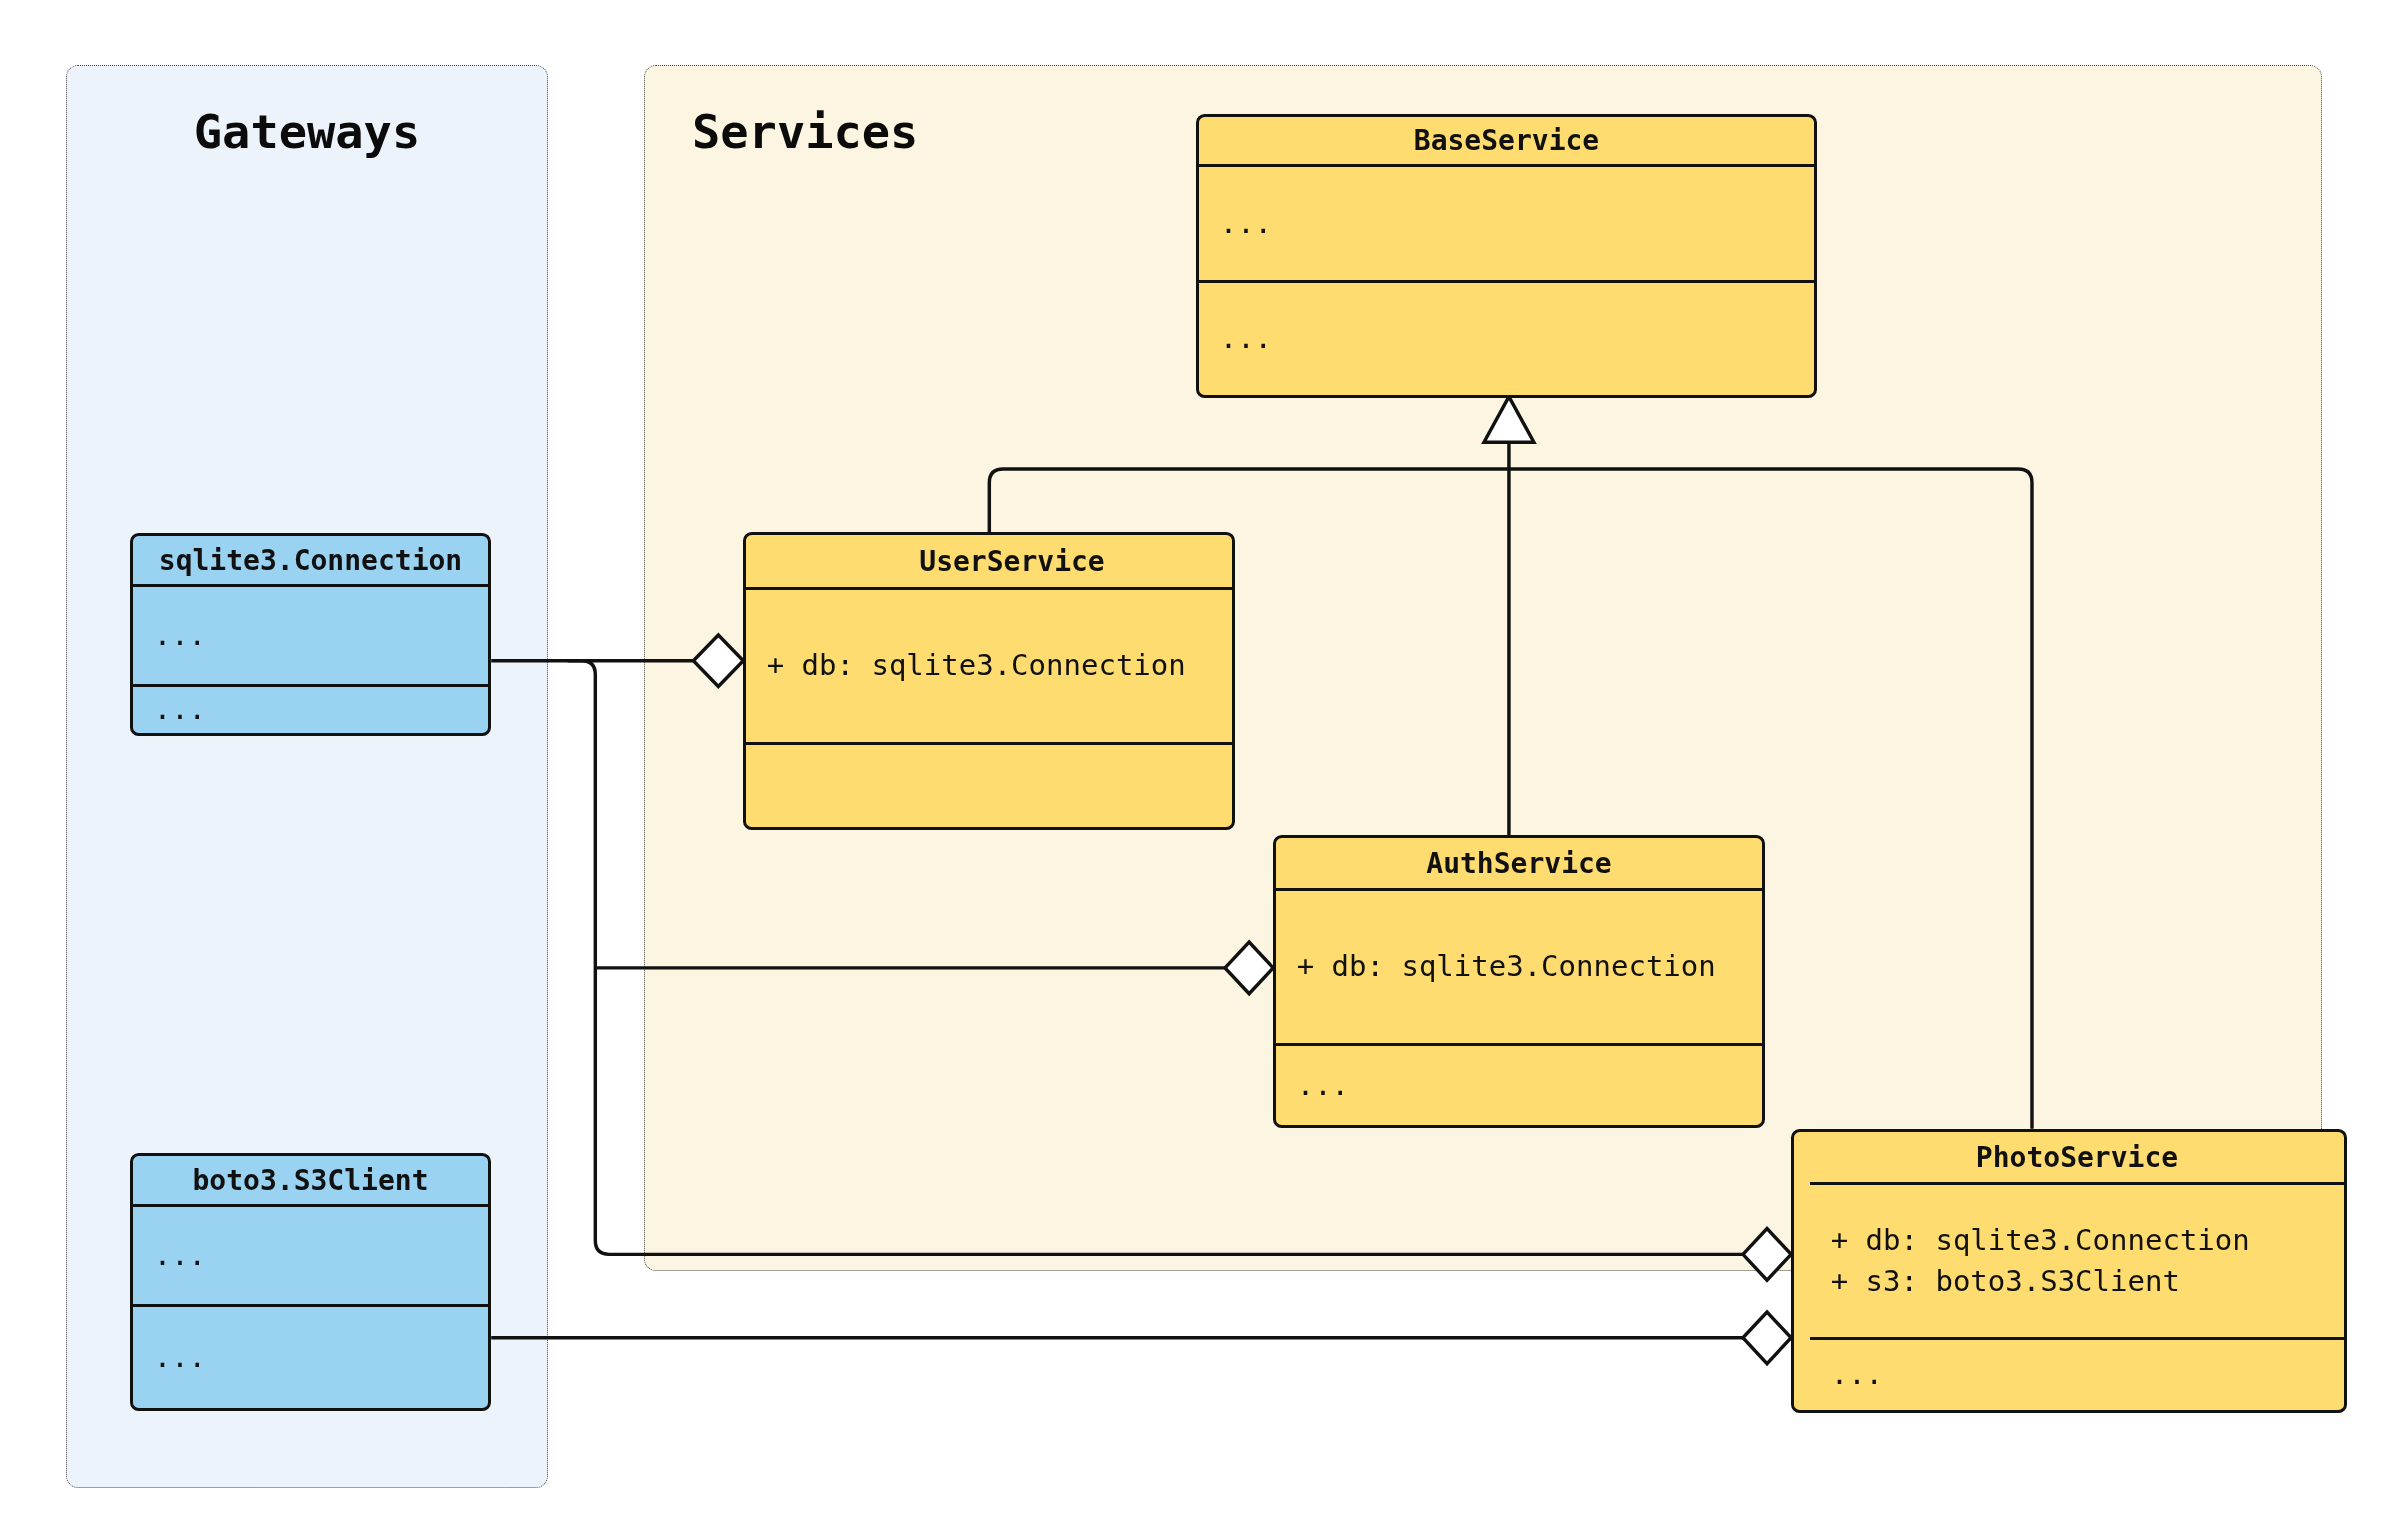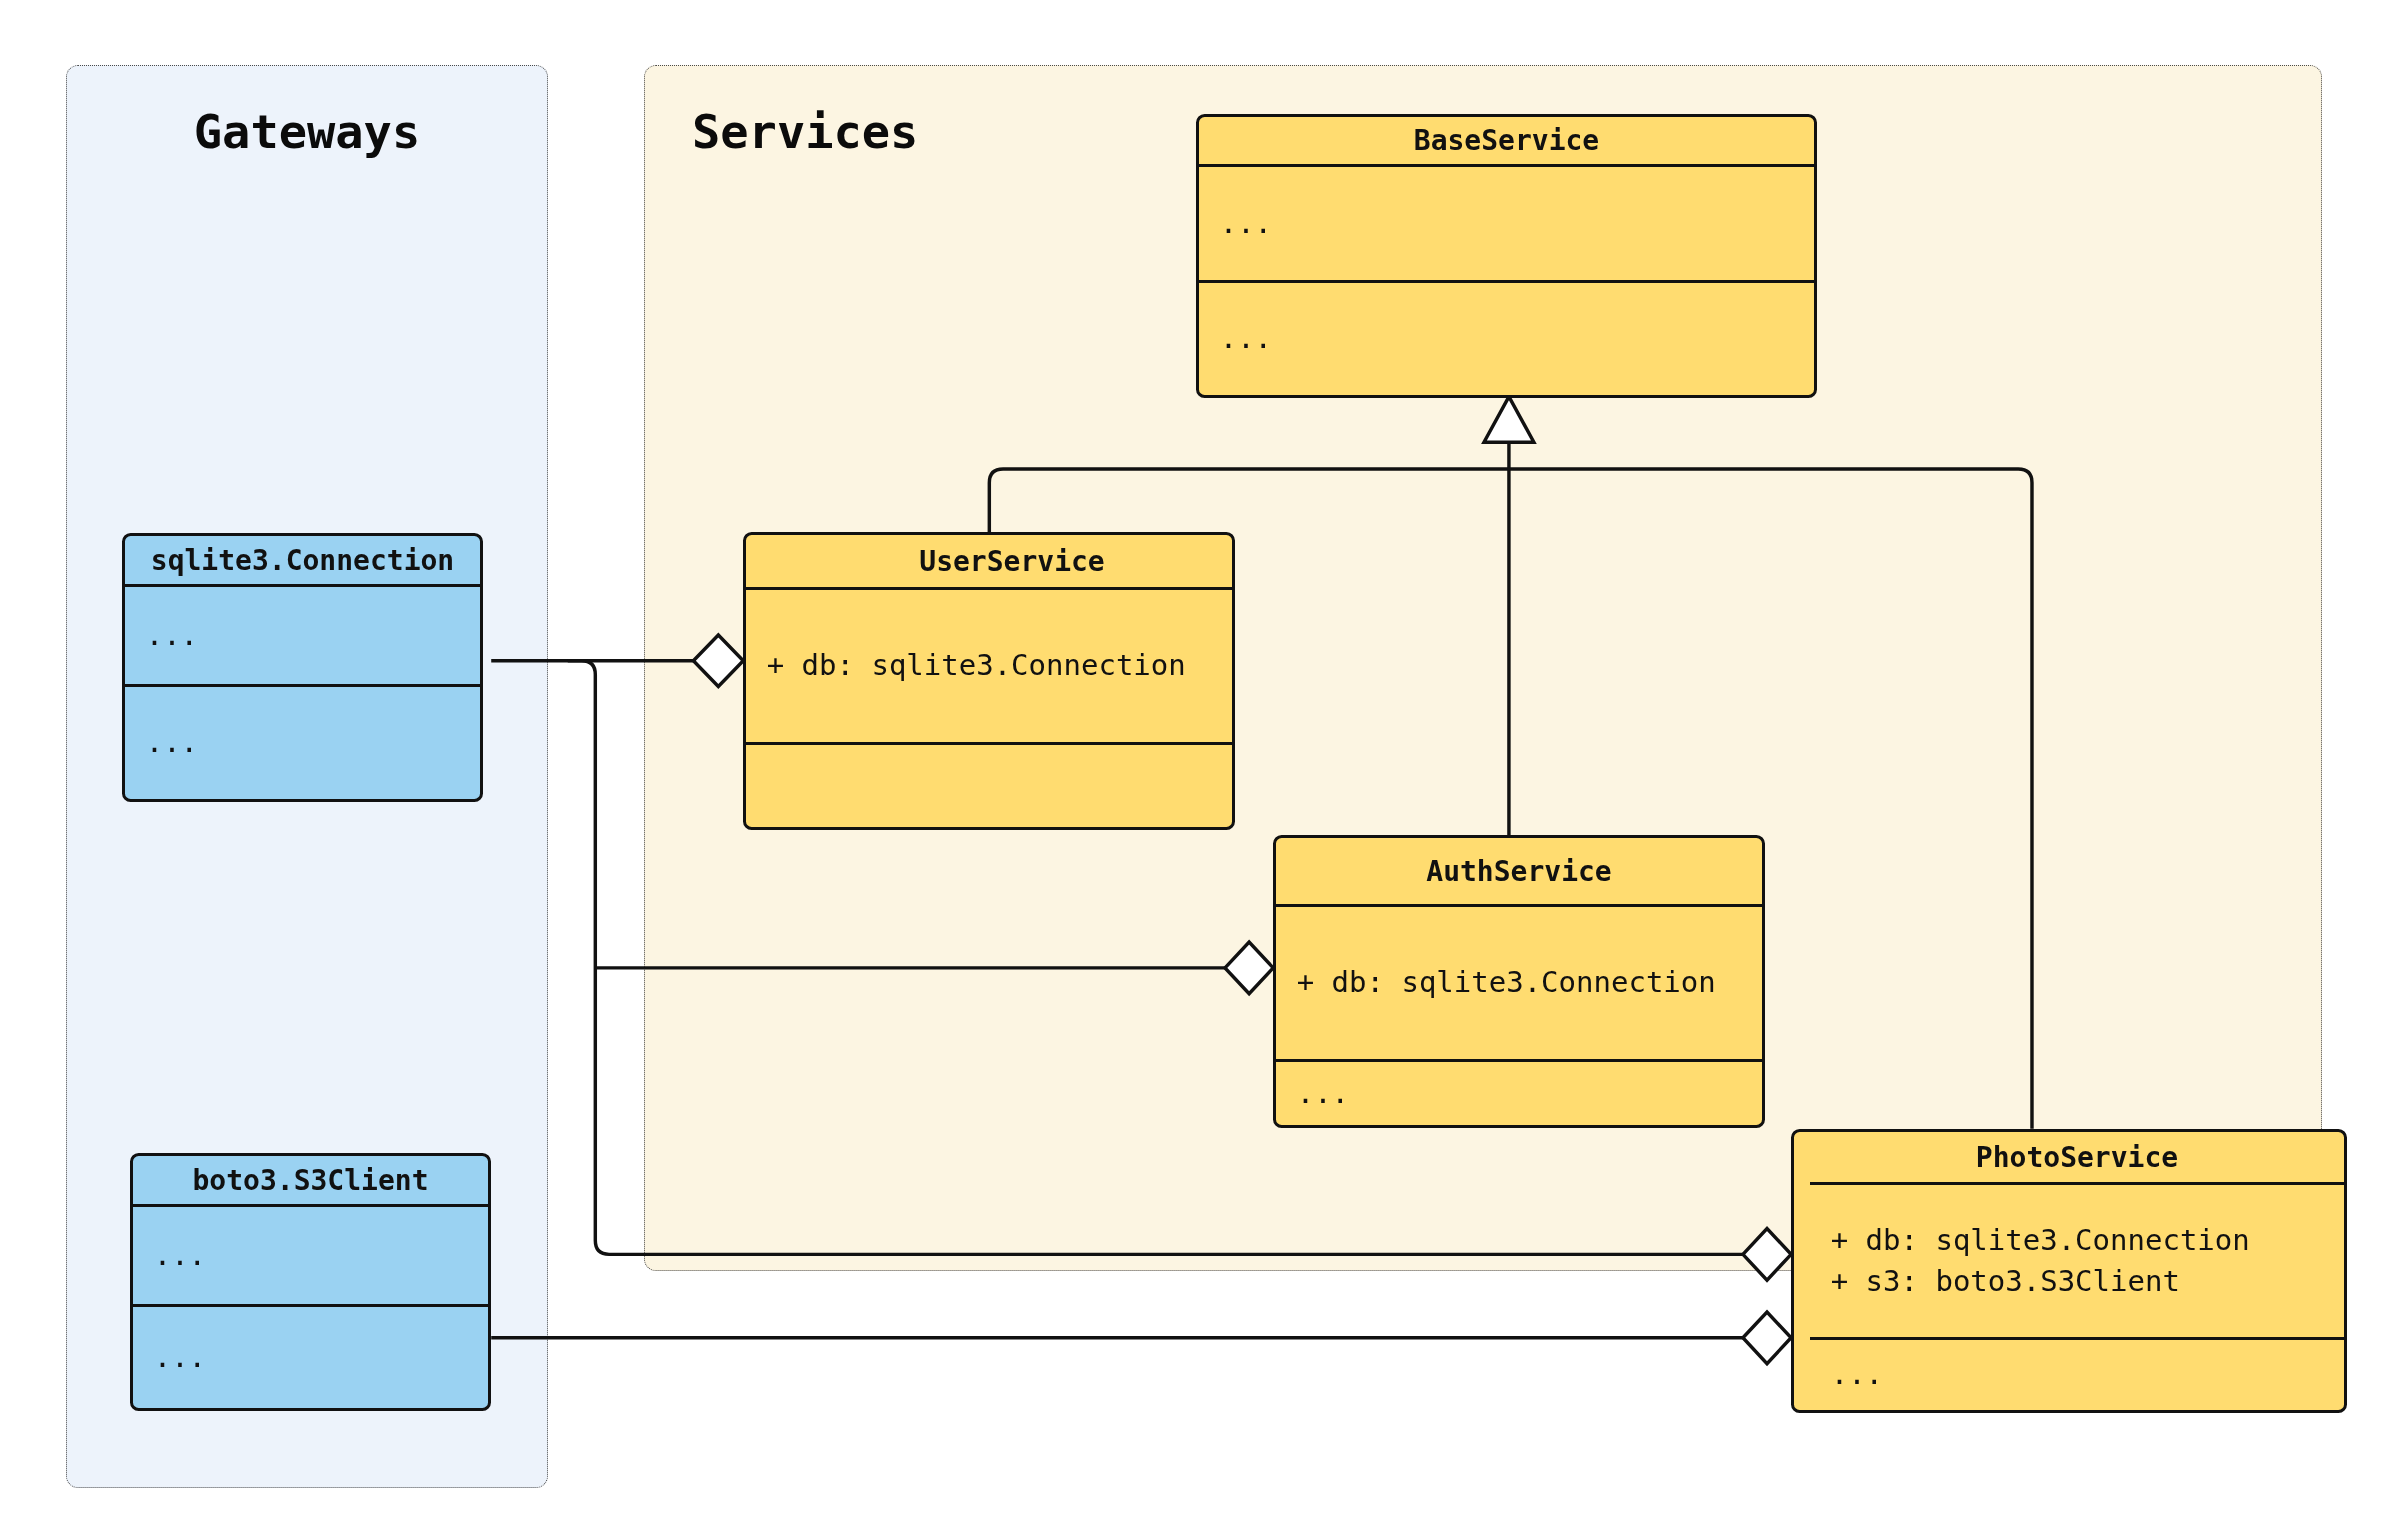--- a/index.html
+++ b/index.html
@@ -130,41 +130,41 @@
 
   <div class="uml-box service" style="left:743px; top:532px; width:492px; height:298px;">
     <div class="uml-title" style="height:52px;padding-left:46px;">UserService</div>
     <div class="uml-sec" style="height:155px;">
       <div>+ db: sqlite3.Connection</div>
     </div>
     <div class="uml-sec grow"></div>
   </div>
 
   <div class="uml-box service" style="left:1273px; top:835px; width:492px; height:293px;">
-    <div class="uml-title" style="height:66px;">AuthService</div>
+    <div class="uml-title" style="height:50px;">AuthService</div>
     <div class="uml-sec" style="height:155px;">
       <div>+ db: sqlite3.Connection</div>
     </div>
     <div class="uml-sec grow">
       <div>...</div>
     </div>
   </div>
 
   <div class="uml-box service" style="left:1791px; top:1129px; width:556px; height:284px;padding-left:16px;">
     <div class="uml-title" style="height:50px;">PhotoService</div>
     <div class="uml-sec" style="height:155px;">
       <div>+ db: sqlite3.Connection</div>
       <div>+ s3: boto3.S3Client</div>
     </div>
     <div class="uml-sec grow">
       <div>...</div>
     </div>
   </div>
 
-  <div class="uml-box gateway" style="left:122px; top:533px; width:361px; height:269px;">
+  <div class="uml-box gateway" style="left:130px; top:533px; width:361px; height:203px;">
     <div class="uml-title" style="height:48px;">sqlite3.Connection</div>
     <div class="uml-sec" style="height:100px;">
       <div>...</div>
     </div>
     <div class="uml-sec grow">
       <div>...</div>
     </div>
   </div>
 
   <div class="uml-box gateway" style="left:130px; top:1153px; width:361px; height:258px;">

